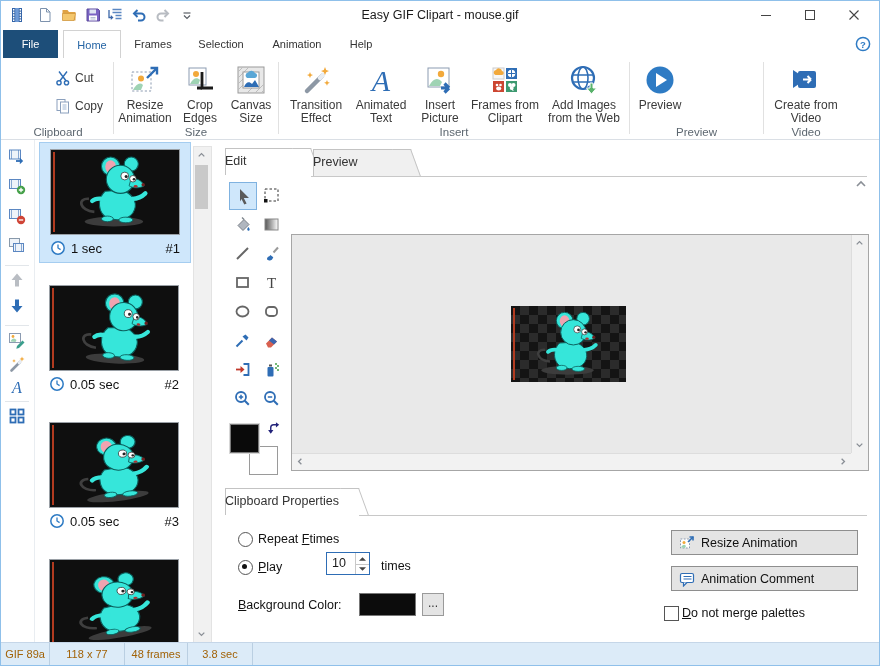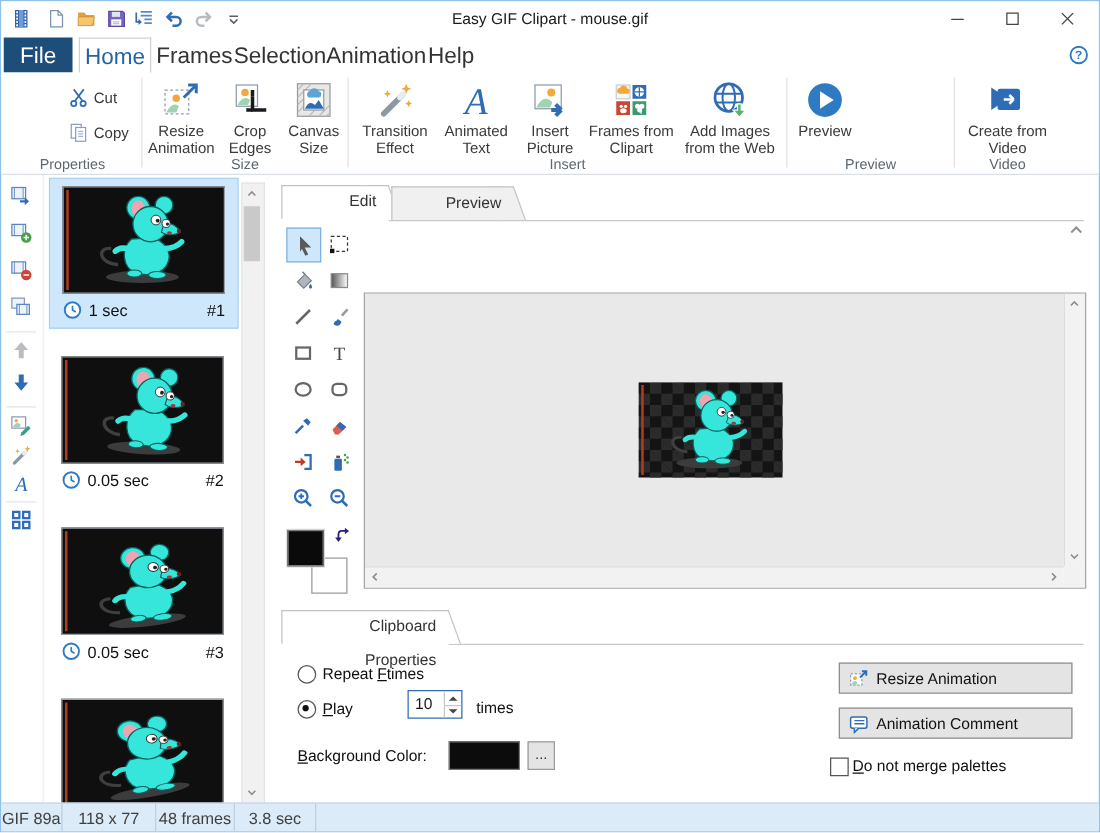--- a/index.html
+++ b/index.html
@@ -13,21 +13,21 @@
 
   
   .titlebar{position:absolute;left:0;top:0;right:0;height:28px;background:#fff;}
   .qat{position:absolute;top:6px;}
   .title{position:absolute;left:0;right:0;top:0;height:28px;line-height:28px;text-align:center;font-size:12.5px;color:#1a1a1a;}
   .wbtn{position:absolute;top:0;width:34px;height:28px;display:flex;align-items:center;justify-content:center;}
   .wbtn span{width:12px;height:12px;display:block;}
 
   
   .tabrow{position:absolute;left:0;top:28px;right:0;height:29px;background:#fff;}
-  .mtab{position:absolute;top:1px;height:28px;line-height:28px;text-align:center;font-size:18px;color:#333;}
+  .mtab{position:absolute;top:1px;height:28px;line-height:28px;text-align:center;font-size:11px;color:#333;}
   .mtab.file{background:#1d4e79;color:#fff;}
   .mtab.sel{background:#fff;border:1px solid #d2d2d2;border-bottom:none;color:#2464a4;}
   .helpbtn{position:absolute;right:8px;top:35px;width:16px;height:16px;}
 
   
   .ribbon{position:absolute;left:0;top:57px;right:0;height:81px;background:#fff;}
   .ribbon-bottom{position:absolute;left:0;top:138px;right:0;height:1px;background:#dadfe5;}
   .rgroup{position:absolute;top:0;height:81px;}
   .glabel{position:absolute;left:0;right:0;bottom:1px;text-align:center;font-size:11.5px;color:#5d6770;}
   .rsep{position:absolute;top:4px;width:1px;height:72px;background:#e1e1e1;}
@@ -53,21 +53,21 @@
   .fnum{margin-left:auto;}
   .fl-scroll{position:absolute;left:192px;top:145px;width:17px;bottom:22px;background:#f1f1f1;border:1px solid #e3e3e3;}
   .fl-thumb{position:absolute;left:1px;width:13px;background:#c9c9c9;}
   .scr-ch{position:absolute;width:15px;height:15px;display:flex;align-items:center;justify-content:center;}
 
   
   .ptab{position:absolute;height:27px;line-height:27px;font-size:12.5px;color:#333;z-index:2;}
   .ptab .bgp{position:absolute;top:0;bottom:0;left:0;right:9px;border:1px solid #c3c3c3;border-right:none;border-bottom:none;background:#f0f0f0;}
   .ptab .bgs{position:absolute;top:0;bottom:0;right:0;width:18px;background:#f0f0f0;border-top:1px solid #c3c3c3;border-right:1px solid #c3c3c3;transform:skewX(20deg);transform-origin:top left;}
   .ptab.sel .bgp,.ptab.sel .bgs{background:#fff;}
-  .ptab .tlbl{position:relative;z-index:1;display:block;text-align:right;padding-right:10px;padding-left:24px;}
+  .ptab .tlbl{position:relative;z-index:1;display:block;text-align:left;padding-right:10px;}
   .tabline{position:absolute;height:1px;background:#c8c8c8;}
 
   
   .tool{position:absolute;width:26px;height:26px;display:flex;align-items:center;justify-content:center;}
   .tool.sel{background:#cfe7fb;border:1px solid #7fb2e0;}
   .tool .ic18{width:17px;height:17px;}
   .swatch-fg{position:absolute;left:229px;top:423px;width:27px;height:27px;background:#0a0a0a;border:1px solid #7a7a7a;box-shadow:0 0 0 1px #d7d7d7;z-index:2;}
   .swatch-bg{position:absolute;left:248px;top:445px;width:27px;height:27px;background:#fff;border:1px solid #9a9a9a;z-index:1;}
   .swapic{position:absolute;left:266px;top:420px;width:15px;height:15px;}
 
@@ -93,21 +93,21 @@
   .spin-btns{position:absolute;right:0;top:0;bottom:0;width:13px;border-left:1px solid #c8c8c8;}
   .spin-btns div{height:50%;display:flex;align-items:center;justify-content:center;}
   .spin-btns svg{width:7px;height:5px;display:block;}
   .bgswatch{position:absolute;left:358px;top:592px;width:57px;height:23px;border:1px solid #777;box-sizing:border-box;}
   .dotsbtn{position:absolute;left:421px;top:592px;width:22px;height:23px;background:#e4e4e4;border:1px solid #9a9a9a;box-sizing:border-box;text-align:center;line-height:19px;font-size:12px;color:#333;}
   .pbutton{position:absolute;left:670px;width:187px;height:25px;background:#e4e4e4;border:1px solid #8e8e8e;box-sizing:border-box;display:flex;align-items:center;gap:6px;padding-left:7px;font-size:12.5px;color:#111;}
   .checkbox{position:absolute;left:663px;top:605px;width:13px;height:13px;border:1px solid #555;background:#fff;}
 
   
   .statusbar{position:absolute;left:0;right:0;bottom:0;height:22px;background:#dcebf8;border-top:1px solid #c5d6e8;display:flex;align-items:center;z-index:10;}
-  .sseg{height:100%;display:flex;align-items:center;justify-content:center;font-size:13px;color:#404040;}
+  .sseg{height:100%;display:flex;align-items:center;justify-content:center;font-size:11px;color:#a16207;}
   .ssep{width:1px;height:100%;background:#bacfe2;}
 </style>
 </head>
 <body>
 
 <div id="window">
 
   <div class="titlebar">
     <span class="ic16 qat" style="left:8px">
         <svg viewBox="0 0 16 16">
@@ -219,21 +219,21 @@
       <div class="smallbtn" style="left:52px;top:38px">
         <span class="ic16">
             <svg viewBox="0 0 16 16">
               <rect x="2" y="1.5" width="8" height="11" fill="#fff" stroke="#8ba0bd"></rect>
               <rect x="5.5" y="4" width="8" height="11" fill="#fff" stroke="#8ba0bd"></rect>
               <path d="M7.5 7h4M7.5 9h4M7.5 11h4" stroke="#9fb6d4"></path>
             </svg>
           </span>
         <span>Copy</span>
       </div>
-      <div class="glabel">Properties</div>
+      <div class="glabel">Clipboard</div>
     </div>
     <div class="rsep" style="left:112px"></div>
 
     <div class="rgroup" style="left:114px;width:162px">
       <div class="bigbtn" style="left:2px;width:56px">
         <span class="ic32">
             <svg viewBox="0 0 32 32">
               <rect x="3" y="8" width="19" height="19" fill="#fff" stroke="#8c9bb1" stroke-dasharray="2.2 2"></rect>
               <circle cx="12" cy="14.5" r="3" fill="#f2a93b"></circle>
               <path d="M4 26c3-6 7-8 10-5l-2 5z" fill="#9fd3b4"></path>

